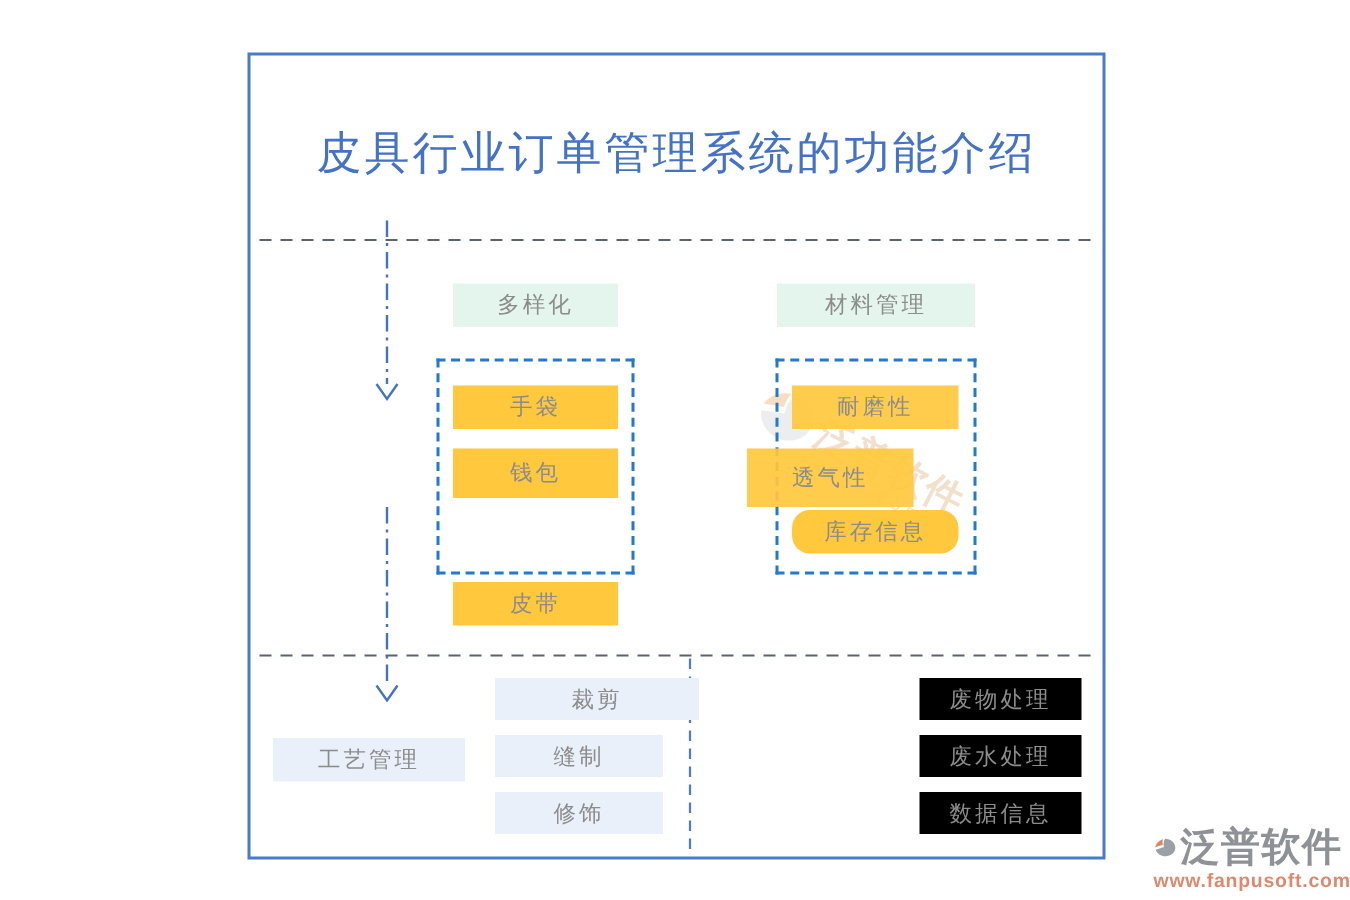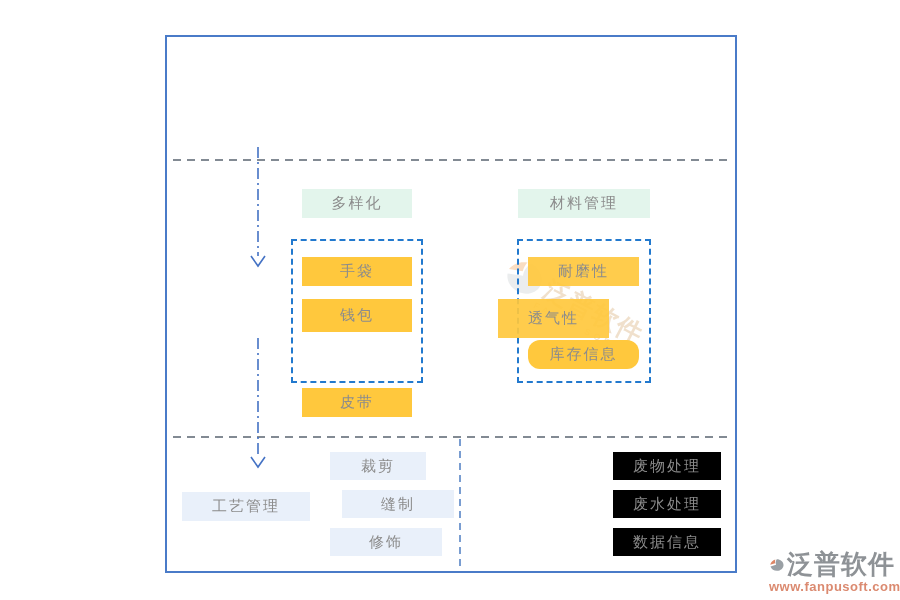--- a/index.html
+++ b/index.html
@@ -106,20 +106,21 @@
     white-space: nowrap;
   }
 </style>
 </head>
 <body>
 
 <div class="canvas">
 
   <div class="frame"></div>
 
+  <div class="title">皮具行业订单管理系统的功能介绍</div>
 
   <svg class="connectors" viewBox="0 0 900 600">
     <line x1="173" y1="160" x2="729" y2="160" stroke="#5a6470" stroke-width="1.4" stroke-dasharray="8 6"></line>
     <line x1="173" y1="437" x2="729" y2="437" stroke="#5a6470" stroke-width="1.4" stroke-dasharray="8 6"></line>
     <line x1="460" y1="439" x2="460" y2="571" stroke="#4d7ec2" stroke-width="1.5" stroke-dasharray="7 5"></line>
     <g stroke="#4472c4" stroke-width="1.6" fill="none">
       <line x1="258" y1="147" x2="258" y2="256" stroke-dasharray="11 4 2 4"></line>
       <path d="M251 256 L258 266 L265 256"></path>
     </g>
     <g stroke="#4472c4" stroke-width="1.6" fill="none">
@@ -147,22 +148,22 @@
 
   <div class="box yellow" style="left:302px; top:257px; width:110px; height:29px;">手袋</div>
   <div class="box yellow" style="left:302px; top:299px; width:110px; height:33px;">钱包</div>
   <div class="box yellow" style="left:302px; top:340px; width:110px; height:29px;margin-top:48px;">皮带</div>
 
   <div class="box yellow" style="left:528px; top:257px; width:111px; height:29px; background:rgba(255,200,61,0.92);">耐磨性</div>
   <div class="box yellow" style="left:498px; top:299px; width:111px; height:39px; background:rgba(255,200,61,0.92);">透气性</div>
   <div class="box yellow" style="left:528px; top:340px; width:111px; height:29px;border-radius:12px;">库存信息</div>
 
   <div class="box lblue" style="left:182px; top:492px; width:128px; height:29px;">工艺管理</div>
-  <div class="box lblue" style="left:330px; top:452px; width:96px; height:28px;">裁剪</div>
-  <div class="box lblue" style="left:330px; top:490px; width:112px; height:28px;margin-left:12px;">缝制</div>
+  <div class="box lblue" style="left:330px; top:452px; width:136px; height:28px;">裁剪</div>
+  <div class="box lblue" style="left:330px; top:490px; width:112px; height:28px;">缝制</div>
   <div class="box lblue" style="left:330px; top:528px; width:112px; height:28px;">修饰</div>
 
   <div class="box green" style="left:613px; top:452px; width:108px; height:28px;">废物处理</div>
   <div class="box green" style="left:613px; top:490px; width:108px; height:28px;">废水处理</div>
   <div class="box green" style="left:613px; top:528px; width:108px; height:28px;">数据信息</div>
 
   <div class="logo">
     <div class="logo-row">
       <svg width="31" height="26" viewBox="0 0 32 26">
         <path d="M13.5 1.2 C8 2.8 3.8 7 2.6 12.6 L13.2 9.2 C12.6 6.4 12.8 3.6 13.5 1.2 Z" fill="#dd8666"></path>

